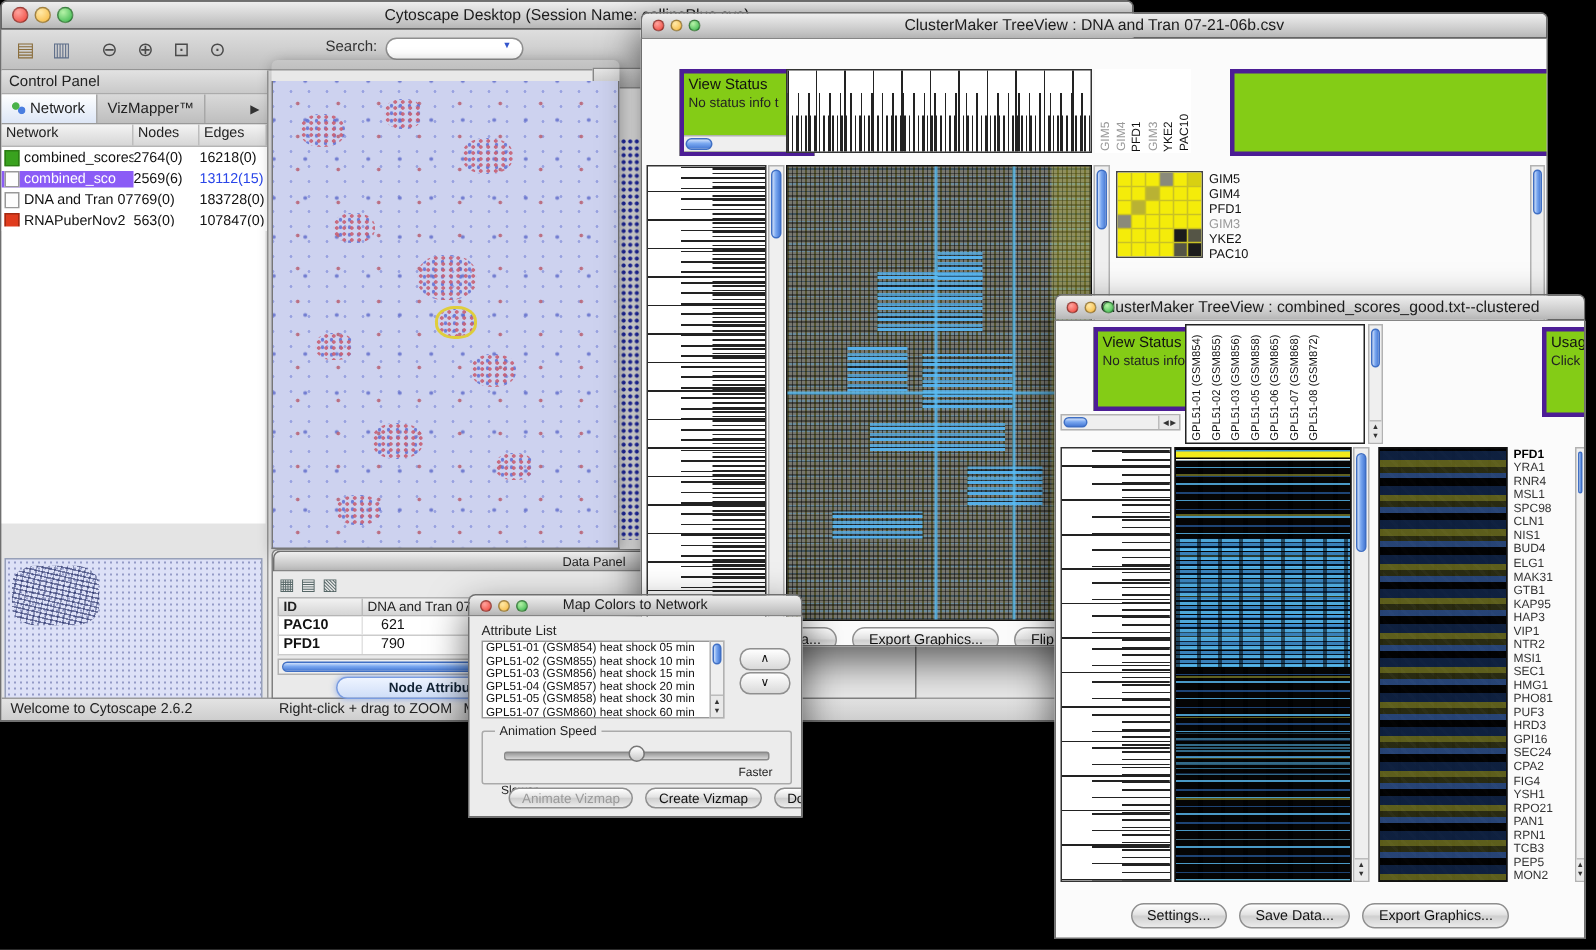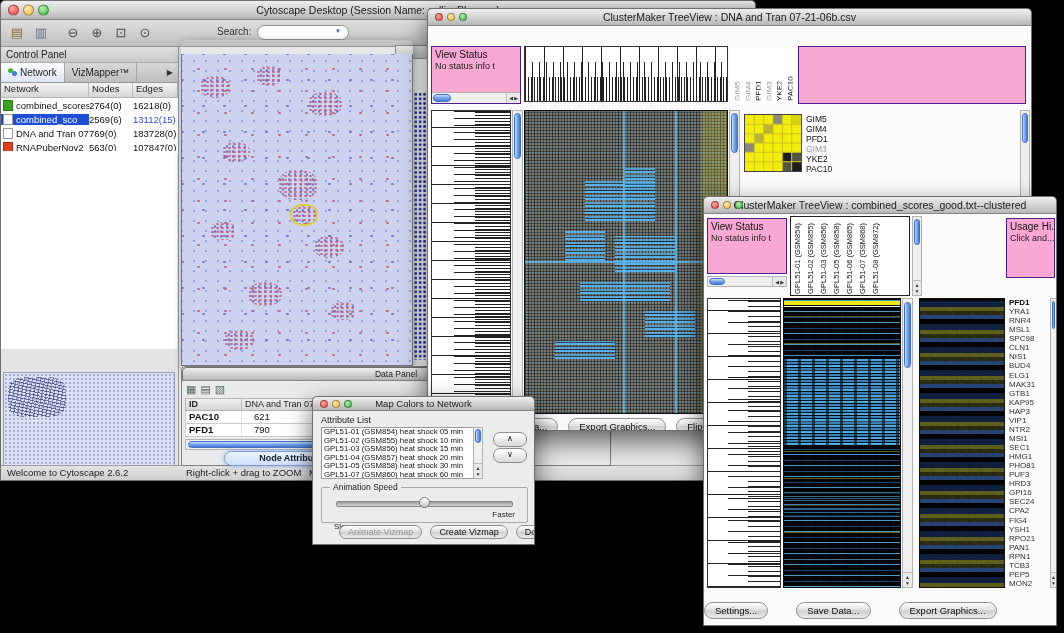--- a/index.html
+++ b/index.html
@@ -49,21 +49,21 @@
   .cp-col{padding-left:3px;border-right:1px solid #bdbdbd;box-sizing:border-box;}
   .cp-col.c1{width:88px}.cp-col.c2{width:44px}.cp-col.c3{width:45px}
   .cp-rows{background:#fff;}
   .net-row{display:flex;height:14px;font-size:9.5px;align-items:center;}
   .nr-name{width:88px;display:flex;align-items:center;gap:3px;padding-left:2px;box-sizing:border-box;
            white-space:nowrap;overflow:hidden;}
   .nr-n{width:44px}.nr-e{width:45px}
   .net-ic{width:8px;height:9px;background:#fdfdfd;border:1px solid #999;flex:none;}
   .net-row:nth-child(1) .net-ic{background:#39a21e;border-color:#2c7d14}
   .net-row:nth-child(4) .net-ic{background:#e03c1e;border-color:#a32a12}
-  .net-row:nth-child(2) .nr-name{background:#1d4ed8;color:#fff}
+  .net-row:nth-child(2) .nr-name{background:#8b5cf6;color:#fff}
   .net-row:nth-child(2) .nr-e{color:#2a46e8}
   .cp-white{position:absolute;left:0;right:1px;top:104px;bottom:117px;background:#fff;}
   .overview{position:absolute;left:2px;right:3px;top:325px;height:112px;border:1px solid #97a0b8;
             background-color:#dde1f7;
             background-image:radial-gradient(circle,rgba(60,70,140,.45) .6px,transparent 1px);
             background-size:4px 4px;}
   .ov-scribble{position:absolute;left:4px;top:4px;width:58px;height:40px;border-radius:30%;
        background:repeating-linear-gradient(13deg,rgba(20,30,90,.55) 0 1px,transparent 1px 3px),
                   repeating-linear-gradient(101deg,rgba(20,30,90,.4) 0 1px,transparent 1px 4px);}
   .statusbar{position:absolute;left:0;right:0;bottom:0;height:14px;font-size:9.5px;color:#222;
@@ -118,21 +118,21 @@
   .hthumb{position:absolute;top:1px;bottom:1px;border-radius:4px;
           background:linear-gradient(#cfe0fb,#79a7f0 45%,#4d7fd8 95%);border:1px solid #3f6fc4;box-sizing:border-box;}
   .harr{position:absolute;right:0;top:0;bottom:0;display:flex;align-items:center;gap:1px;
         font-size:5px;color:#333;border-left:1px solid #bcbcbc;padding:0 2px;background:#e9e9e9;}
   .harr i{font-style:normal}
   
   #win-tv1{left:427px;top:8px;width:605px;height:423px;z-index:3;}
   #win-tv2{left:703px;top:196px;width:354px;height:430px;z-index:5;}
   #win-tv1>.tbar,#win-tv2>.tbar{height:18px;font-size:10.5px;line-height:17px;}
   #win-tv1>.wbody,#win-tv2>.wbody{top:18px;background:#fbfbfb;}
-  .vsbox{position:absolute;background:#f9a8d4;border:1px solid #4c1d95;box-sizing:border-box;}
+  .vsbox{position:absolute;background:#84cc16;border:3px solid #4c1d95;box-sizing:border-box;margin-left:22px;}
   .vs-title{font-size:10px;color:#111;padding:2px 3px 0;white-space:nowrap;overflow:hidden;}
   .vs-text{font-size:9px;color:#222;padding:1px 3px;white-space:nowrap;overflow:hidden;}
   .cdend{position:absolute;background-color:#fff;border:1px solid #333;box-sizing:border-box;
       background-image:repeating-linear-gradient(90deg,#222 0 1px,transparent 1px 3px),
                        repeating-linear-gradient(90deg,#222 0 1px,transparent 1px 7px),
                        repeating-linear-gradient(90deg,#222 0 1px,transparent 1px 19px);
       background-size:100% 45%,100% 72%,100% 100%;background-position:left bottom;background-repeat:no-repeat;}
   .rdend{position:absolute;background-color:#fff;border:1px solid #333;box-sizing:border-box;
       background-image:repeating-linear-gradient(0deg,#222 0 1px,transparent 1px 3px),
                        repeating-linear-gradient(0deg,#222 0 1px,transparent 1px 7px),
@@ -606,21 +606,21 @@
           <span>MON2</span>
         </div>
       <div class="vsb" style="left:346px;top:84px;width:7px;height:290px">
         <span class="vthumb" style="top:2px;height:28px"></span>
         <span class="varr">
             <i>▲</i>
             <i>▼</i>
           </span>
       </div>
 
-      <div class="btnrow" style="left:0;right:0;top:388px;justify-content:flex-start;gap:28px">
+      <div class="btnrow" style="left:0;right:0;top:388px;justify-content:center;gap:8px">
 
       <span class="aqua">Settings...</span>
           <span class="aqua">Save Data...</span>
           <span class="aqua">Export Graphics...</span>
         </div>
     </div>
   </div>
 
 </div>
 

